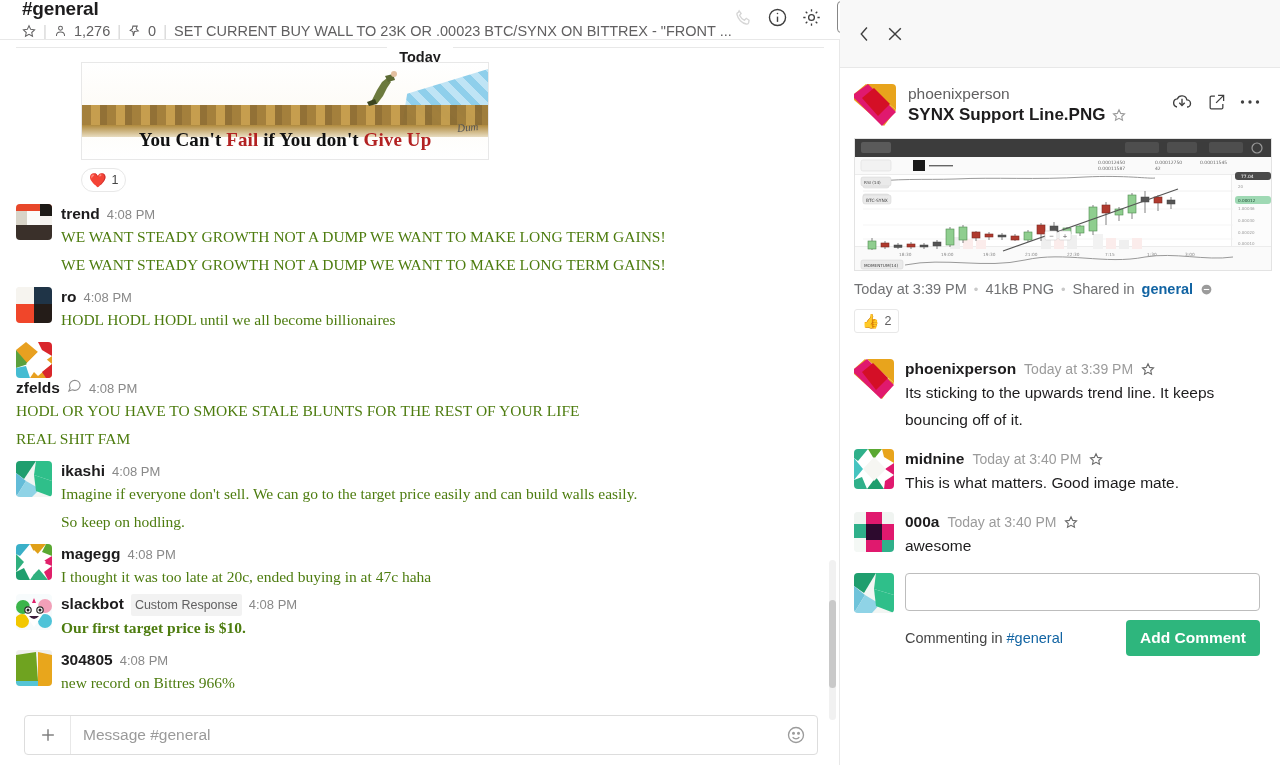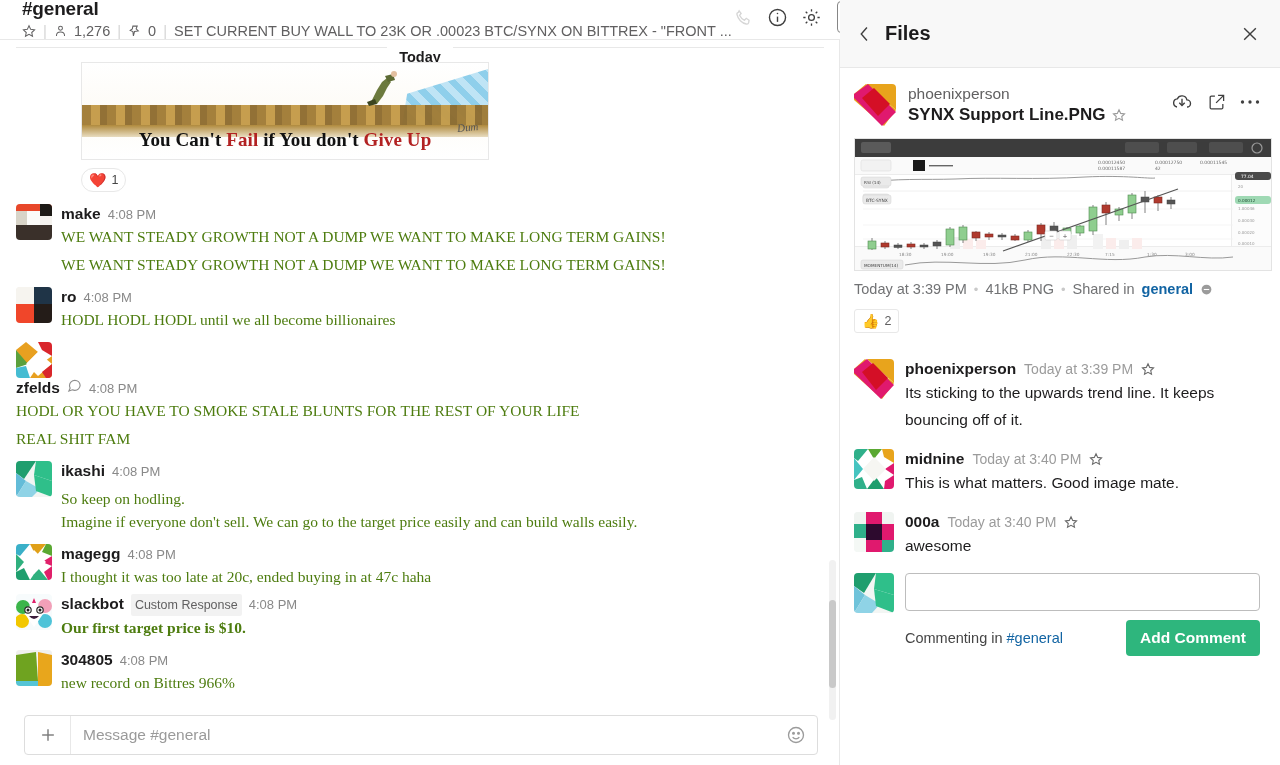--- a/index.html
+++ b/index.html
@@ -320,21 +320,21 @@
             <rect width="36" height="36" fill="#f4f2ee"></rect>
             <rect x="0" y="0" width="36" height="7" fill="#e8472a"></rect>
             <rect x="0" y="7" width="11" height="14" fill="#d8d4c8"></rect>
             <rect x="24" y="0" width="12" height="12" fill="#1d1a16"></rect>
             <rect x="0" y="21" width="36" height="15" fill="#3a302a"></rect>
             <rect x="11" y="7" width="13" height="14" fill="#fbfbf9"></rect>
           </svg>
         </div>
         <div class="msg-body">
           <div class="msg-head">
-            <span class="uname">make</span>
+            <span class="uname">trend</span>
             <span class="ts">4:08 PM</span>
           </div>
           <div class="txt">WE WANT STEADY GROWTH NOT A DUMP WE WANT TO MAKE LONG TERM GAINS!</div>
           <div class="txt" style="margin-top:5px;">WE WANT STEADY GROWTH NOT A DUMP WE WANT TO MAKE LONG TERM GAINS!</div>
         </div>
       </div>
 
       
       <div class="msg" style="margin-top:5px;">
         <div class="av">
@@ -395,22 +395,22 @@
             <polygon points="0,36 10,20 24,28 16,36" fill="#8fd3e6"></polygon>
             <polygon points="18,14 36,20 36,36 20,30" fill="#2fbf8a"></polygon>
             <polygon points="8,18 20,0 36,20 18,14" fill="#ffffff" opacity="0"></polygon>
           </svg>
         </div>
         <div class="msg-body">
           <div class="msg-head">
             <span class="uname">ikashi</span>
             <span class="ts">4:08 PM</span>
           </div>
+          <div class="txt">Imagine if everyone don't sell. We can go to the target price easily and can build walls easily.</div>
           <div class="txt" style="margin-top:5px;">So keep on hodling.</div>
-          <div class="txt">Imagine if everyone don't sell. We can go to the target price easily and can build walls easily.</div>
         </div>
       </div>
 
       
       <div class="msg" style="margin-top:5px;">
         <div class="av">
           <svg viewBox="0 0 36 36" width="36" height="36">
             <rect width="36" height="36" fill="#ffffff"></rect>
             <polygon points="0,0 14,0 4,12 0,10" fill="#3ab0c8"></polygon>
             <polygon points="14,0 30,0 20,12" fill="#e0a018"></polygon>
@@ -531,21 +531,20 @@
   </div>
 
   <div class="right">
 
     <div class="r-head">
       <span class="icon-btn">
         <svg width="13" height="20" viewBox="0 0 16 24" fill="none" stroke="#3f3f3f" stroke-width="1.7">
           <polyline points="11,4 4,12 11,20"></polyline>
         </svg>
       </span>
-      <span class="r-title">Files</span>
       <span class="icon-btn">
         <svg width="20" height="20" viewBox="0 0 24 24" stroke="#3f3f3f" stroke-width="1.7">
           <line x1="5" y1="5" x2="19" y2="19"></line>
             <line x1="19" y1="5" x2="5" y2="19"></line>
         </svg>
       </span>
     </div>
 
     <div class="r-body">
 

